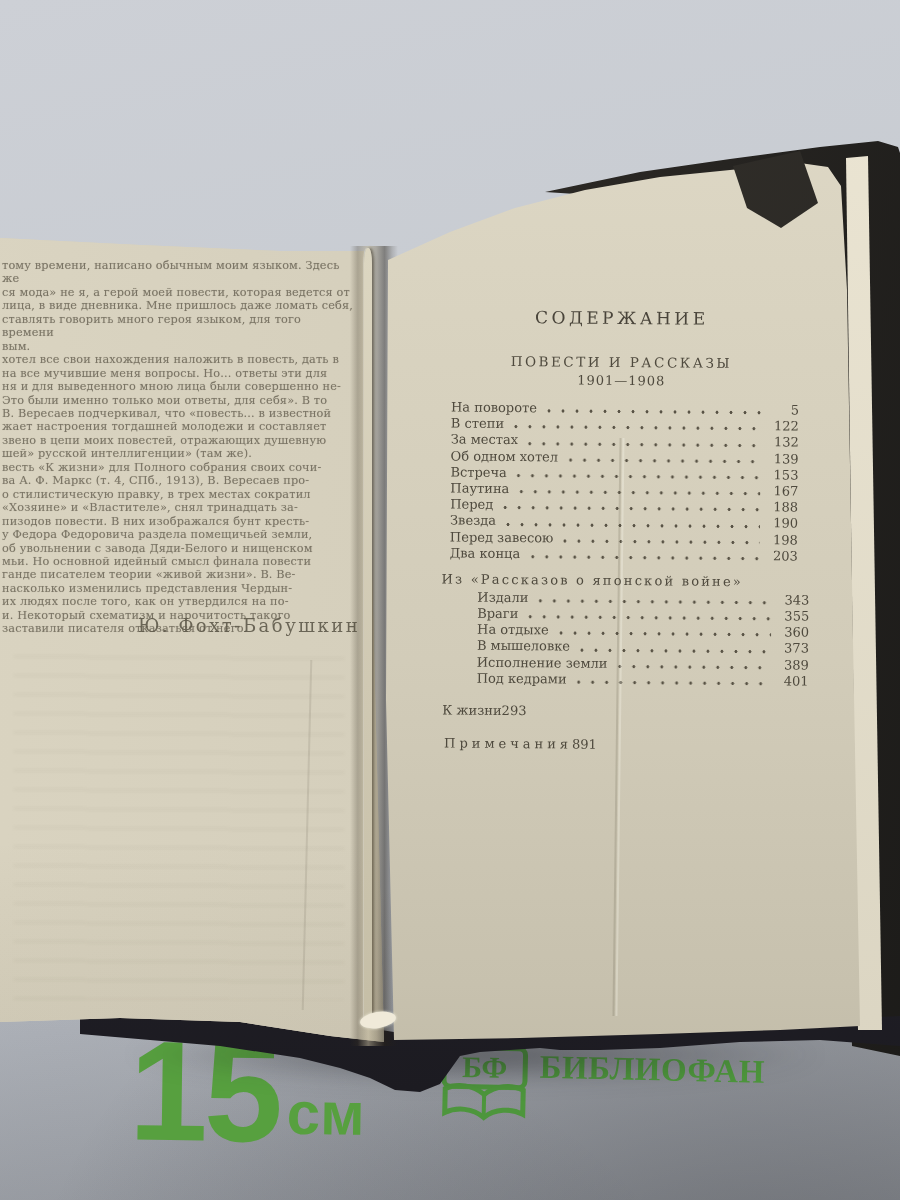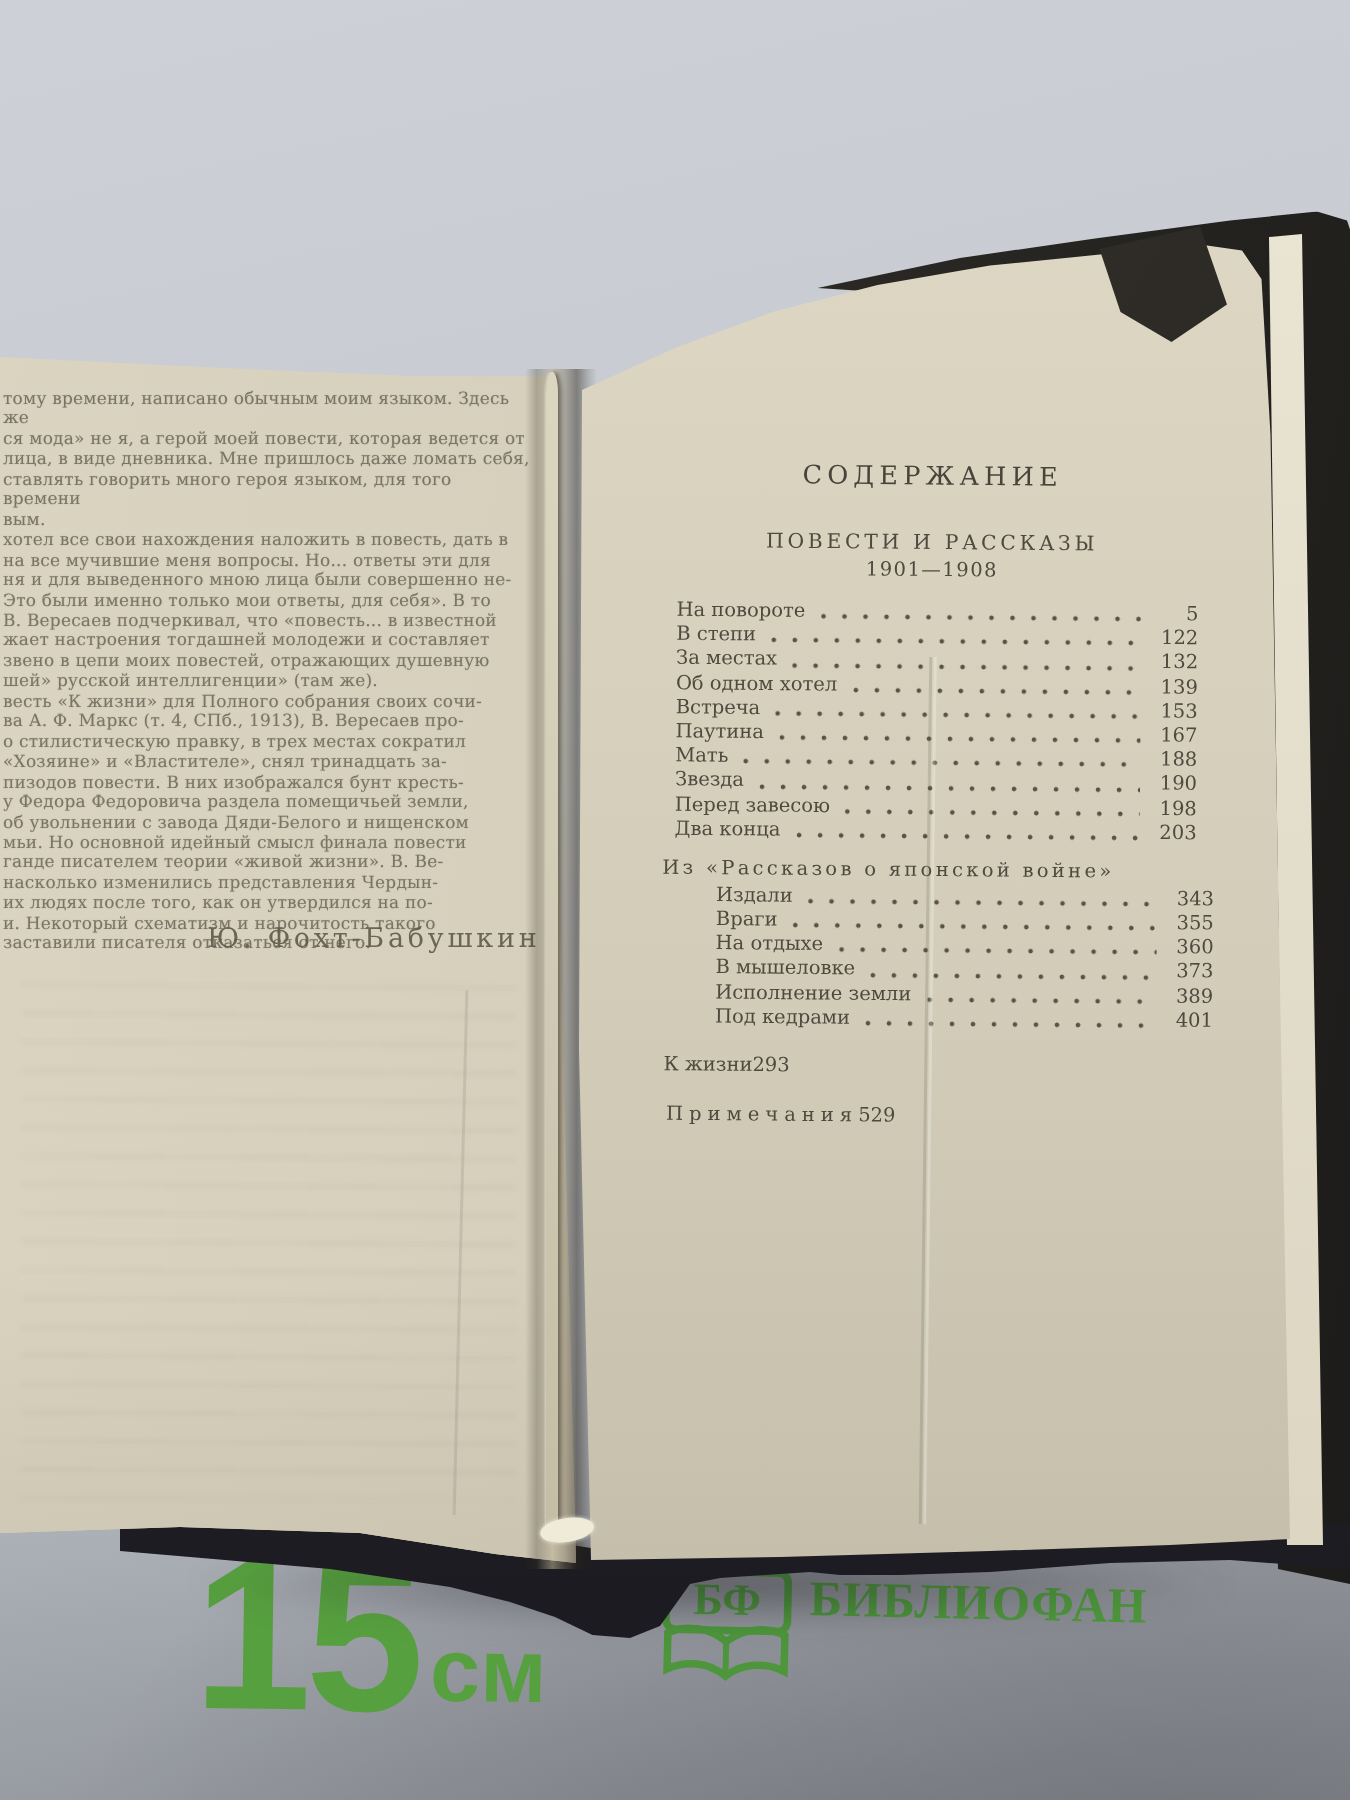--- a/index.html
+++ b/index.html
@@ -209,21 +209,21 @@
           <span class="t">Встреча</span>
           <span class="leader"></span>
           <span class="n">153</span>
         </span>
       <span class="row">
           <span class="t">Паутина</span>
           <span class="leader"></span>
           <span class="n">167</span>
         </span>
       <span class="row">
-          <span class="t">Мать</span>
+          <span class="t">Перед</span>
           <span class="leader"></span>
           <span class="n">188</span>
         </span>
       <span class="row">
           <span class="t">Звезда</span>
           <span class="leader"></span>
           <span class="n">190</span>
         </span>
       <span class="row">
           <span class="t">Перед завесою</span>
@@ -274,20 +274,20 @@
 
     <span class="row-kzh">
         <span class="t">К жизни</span>
         <span class="leader"></span>
         <span class="n">293</span>
       </span>
 
     <span class="row-prim">
         <span class="t">Примечания</span>
         <span class="leader"></span>
-        <span class="n">529</span>
+        <span class="n">891</span>
       </span>
   </div>
 
   <div class="crease-right-d"></div>
   <div class="crease-right-l"></div>
 
 </div>
 
 </body></html>

